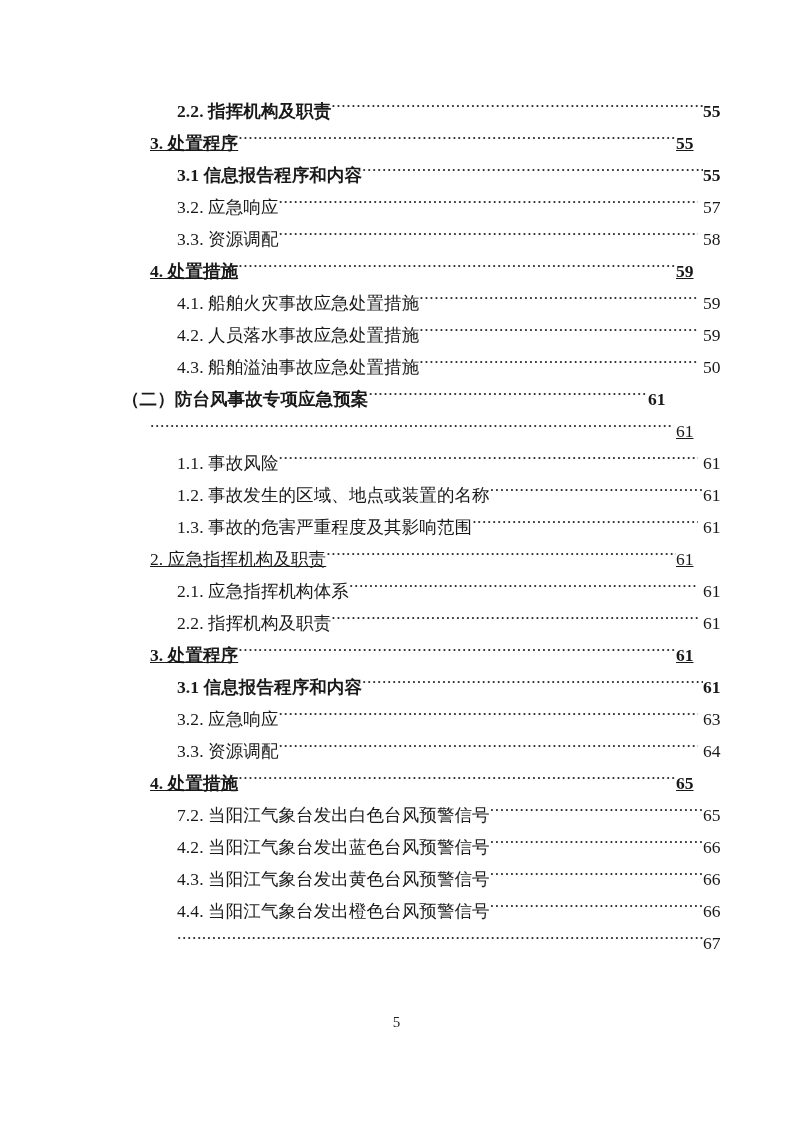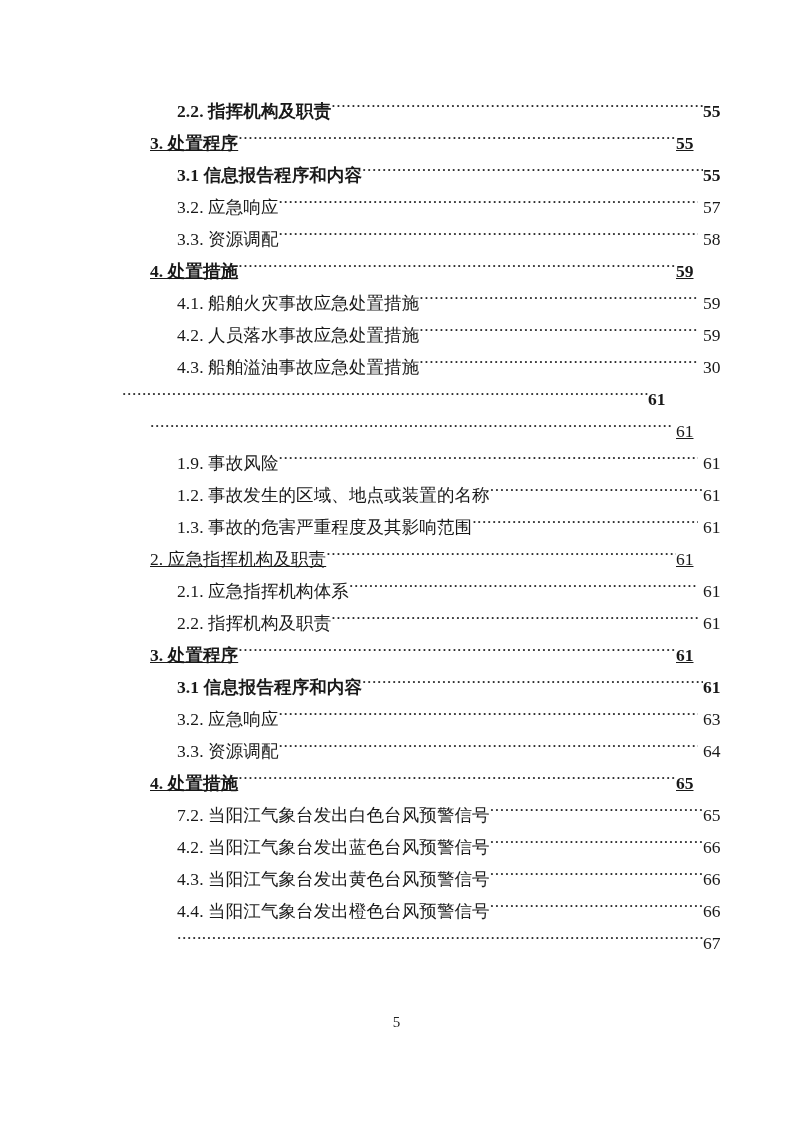--- a/index.html
+++ b/index.html
@@ -143,32 +143,33 @@
         <span class="toc-page">59</span>
       </div>
       <div class="toc-row lvl-2 gap">
         <span class="toc-label">4.2. 人员落水事故应急处置措施</span>
         <span class="toc-dots"></span>
         <span class="toc-page">59</span>
       </div>
       <div class="toc-row lvl-2 gap">
         <span class="toc-label">4.3. 船舶溢油事故应急处置措施</span>
         <span class="toc-dots"></span>
-        <span class="toc-page">30</span>
+        <span class="toc-page">50</span>
       </div>
       <div class="toc-row lvl-0 bold tight">
+        <span class="toc-label">（二）防台风事故专项应急预案</span>
         <span class="toc-dots"></span>
         <span class="toc-page">61</span>
       </div>
       <div class="toc-row lvl-1 gap">
         <span class="toc-dots"></span>
         <span class="toc-page">61</span>
       </div>
       <div class="toc-row lvl-2 gap">
-        <span class="toc-label">1.9. 事故风险</span>
+        <span class="toc-label">1.1. 事故风险</span>
         <span class="toc-dots"></span>
         <span class="toc-page">61</span>
       </div>
       <div class="toc-row lvl-2 tight">
         <span class="toc-label">1.2. 事故发生的区域、地点或装置的名称</span>
         <span class="toc-dots"></span>
         <span class="toc-page">61</span>
       </div>
       <div class="toc-row lvl-2 gap">
         <span class="toc-label">1.3. 事故的危害严重程度及其影响范围</span>

